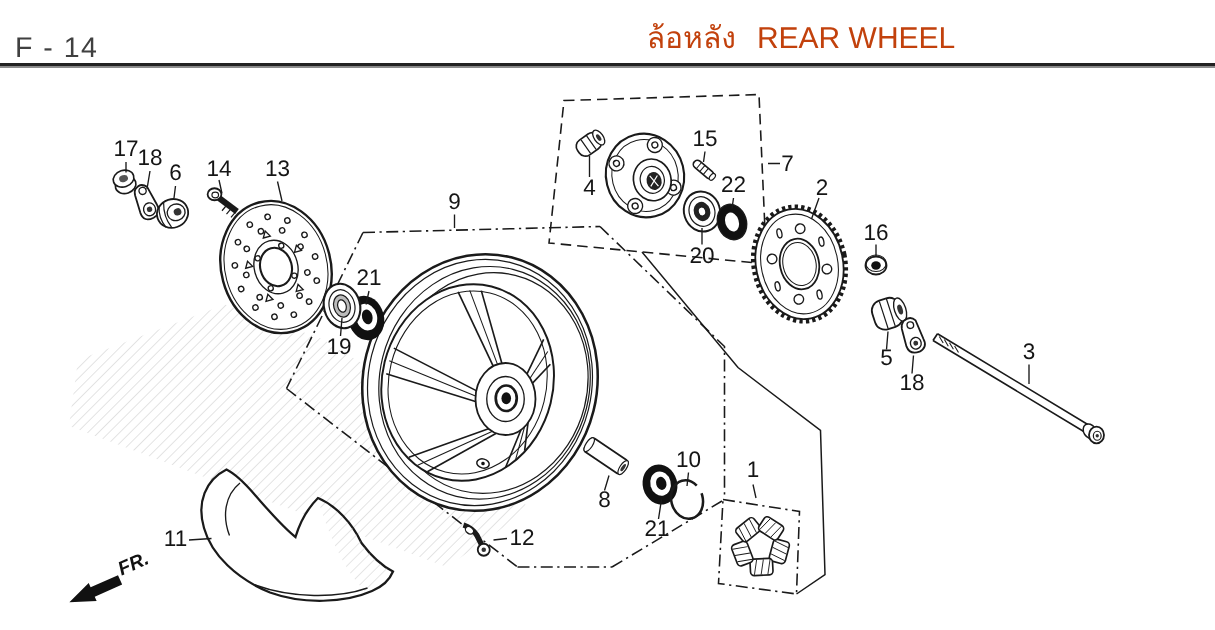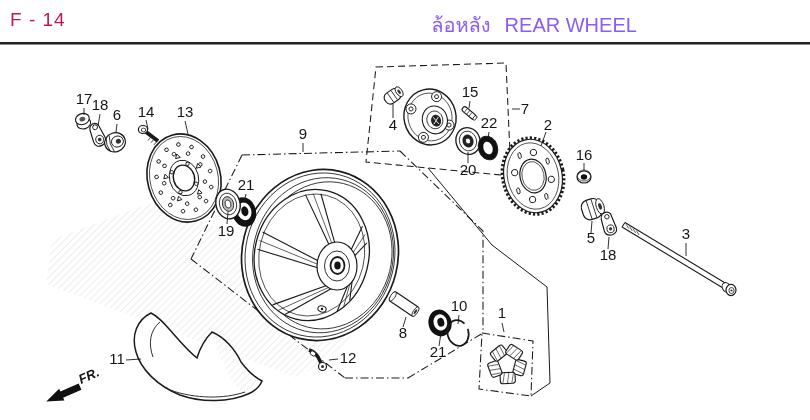--- a/index.html
+++ b/index.html
@@ -1,20 +1,20 @@
 <!DOCTYPE html>
 <html><head>
 <meta charset="utf-8">
 <style>
   html,body{margin:0;padding:0;background:#fff;}
   #page{position:relative;width:810px;height:420px;background:#fff;overflow:hidden;
         font-family:"Liberation Sans","DejaVu Sans",sans-serif;color:#111;}
-  .page-code{position:absolute;left:10px;top:9px;font-size:19px;letter-spacing:1px;color:#be185d;}
+  .page-code{position:absolute;left:10px;top:22px;font-size:19px;letter-spacing:1px;color:#404040;}
   .title{position:absolute;left:534px;top:9px;transform:translateX(-50%);white-space:nowrap;
-         font-size:20px;color:#8b5cf6;}
+         font-size:20px;color:#c2410c;}
   .title .thai{margin-right:14px;}
   .rule{position:absolute;left:0;top:42px;width:810px;height:2px;background:#222;
         border-bottom:1px solid #8a8a8a;}
   svg{position:absolute;left:0;top:0;}
   text.callout{font-family:"Liberation Sans","DejaVu Sans",sans-serif;font-size:15px;fill:#151515;}
   text.fr{font-family:"Liberation Sans","DejaVu Sans",sans-serif;font-size:13px;font-weight:bold;
           font-style:italic;fill:#111;}
 </style>
 </head>
 <body>

